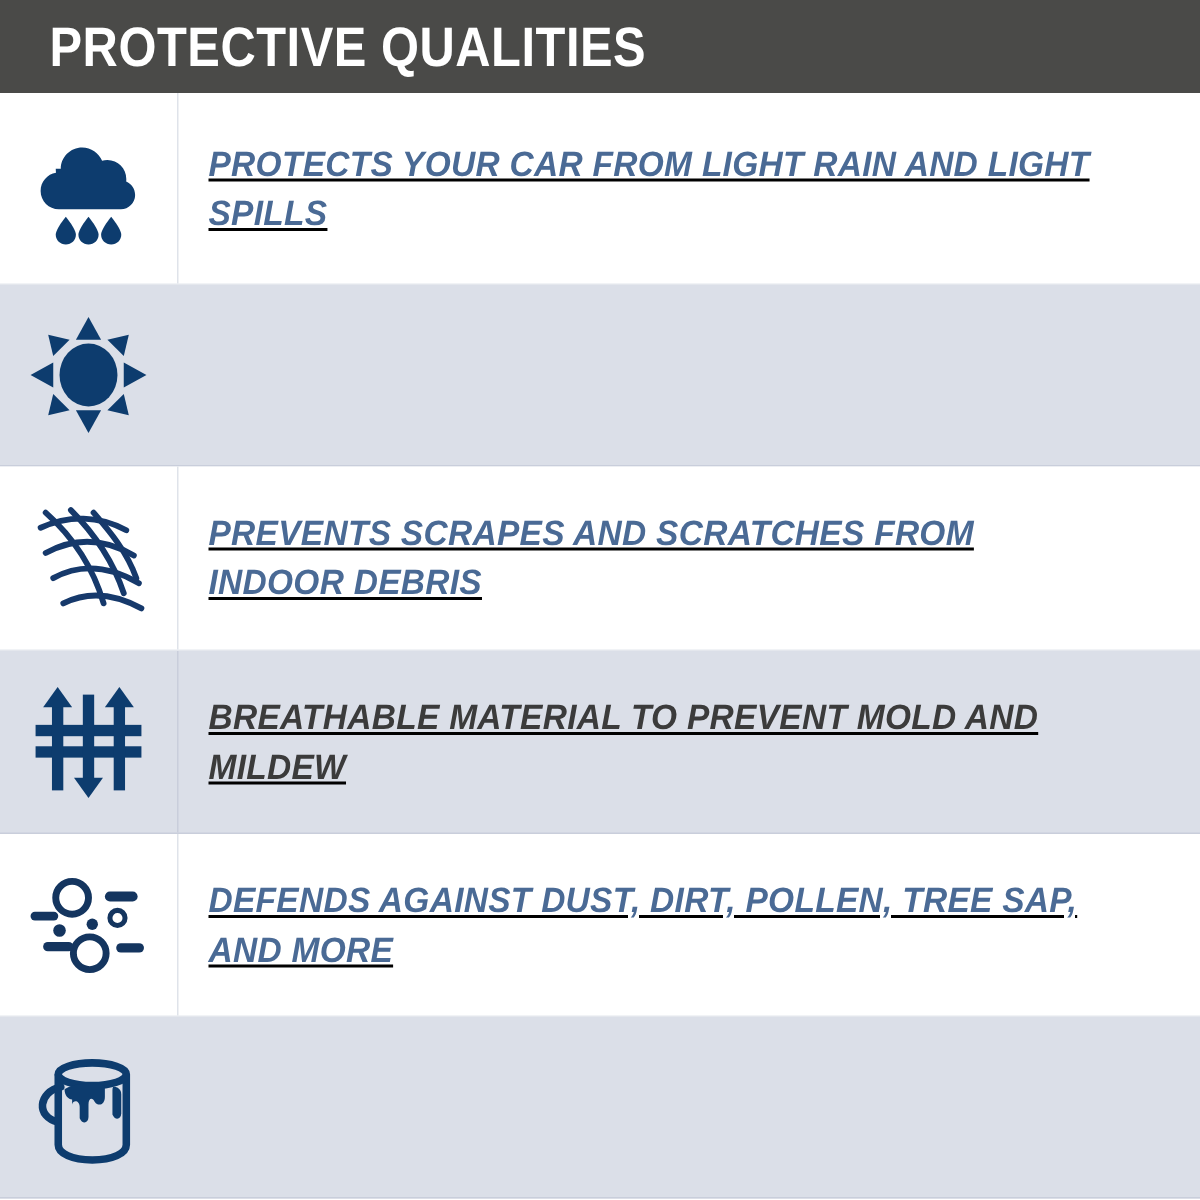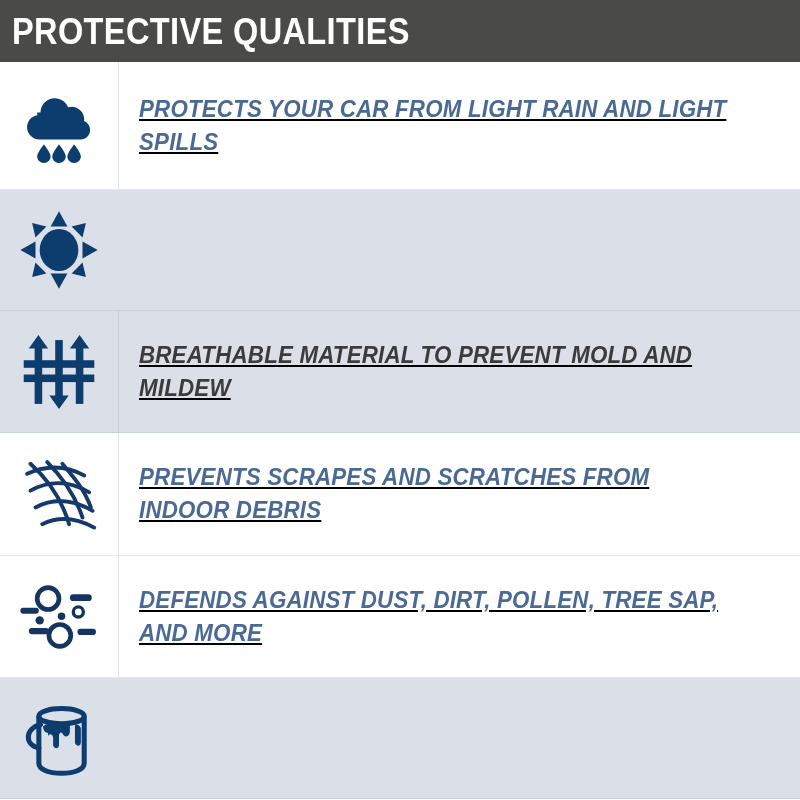--- a/index.html
+++ b/index.html
@@ -23,21 +23,21 @@
     box-sizing: border-box;
   }
 
   
   .header {
     height: 62px;
     flex: 0 0 62px;
     background: #4a4a48;
     display: flex;
     align-items: center;
-    padding-left: 12px;
+    padding-left: 33px;
     box-sizing: border-box;
   }
   .header-title {
     color: #ffffff;
     font-family: "Liberation Sans Narrow", "Liberation Sans", sans-serif;
     font-weight: bold;
     font-size: 37px;
     line-height: 37px;
     letter-spacing: 0.4px;
     transform: scaleX(0.88);
@@ -159,66 +159,66 @@
               <polygon points="18,18 35,22 22,35"></polygon>
               <polygon points="82,18 78,35 65,22"></polygon>
               <polygon points="18,82 22,65 35,78"></polygon>
               <polygon points="82,82 65,78 78,65"></polygon>
             </g>
           </svg>
         </div>
       </div>
     </div>
 
-    <div class="row r4 shade-dark text-gray">
-      <div class="icon-cell">
-        <div class="icon-box">
-          <svg viewBox="0 0 100 100" xmlns="http://www.w3.org/2000/svg">
-            <g fill="#0d3c6e">
-
-              <rect x="8" y="36" width="84" height="9"></rect>
-              <rect x="8" y="53" width="84" height="9"></rect>
-
-              <rect x="21" y="16" width="9" height="72"></rect>
-              <polygon points="25.5,6 37,22 14,22"></polygon>
-
-              <rect x="45.5" y="12" width="9" height="72"></rect>
-              <polygon points="50,94 61.5,78 38.5,78"></polygon>
-
-              <rect x="70" y="16" width="9" height="72"></rect>
-              <polygon points="74.5,6 86,22 63,22"></polygon>
-            </g>
-          </svg>
-        </div>
-      </div>
-      <div class="text-cell">
-        <div class="row-text">BREATHABLE MATERIAL TO PREVENT MOLD AND MILDEW</div>
-      </div>
-    </div>
-
     <div class="row r3 shade-light text-blue">
       <div class="icon-cell">
         <div class="icon-box">
           <svg viewBox="0 0 100 100" xmlns="http://www.w3.org/2000/svg">
             <g fill="none" stroke="#16396b" stroke-width="4.6" stroke-linecap="round">
 
               <path d="M16 14 C34 30 52 52 62 86"></path>
               <path d="M36 12 C52 28 68 48 78 78"></path>
               <path d="M54 14 C66 28 80 44 88 66"></path>
 
               <path d="M12 26 C34 16 58 16 80 28"></path>
               <path d="M16 46 C38 34 62 34 86 48"></path>
               <path d="M22 66 C44 54 66 56 90 70"></path>
               <path d="M30 86 C50 76 70 78 92 90"></path>
             </g>
           </svg>
         </div>
       </div>
       <div class="text-cell">
         <div class="row-text">PREVENTS SCRAPES AND SCRATCHES FROM INDOOR DEBRIS</div>
+      </div>
+    </div>
+
+    <div class="row r4 shade-dark text-gray">
+      <div class="icon-cell">
+        <div class="icon-box">
+          <svg viewBox="0 0 100 100" xmlns="http://www.w3.org/2000/svg">
+            <g fill="#0d3c6e">
+
+              <rect x="8" y="36" width="84" height="9"></rect>
+              <rect x="8" y="53" width="84" height="9"></rect>
+
+              <rect x="21" y="16" width="9" height="72"></rect>
+              <polygon points="25.5,6 37,22 14,22"></polygon>
+
+              <rect x="45.5" y="12" width="9" height="72"></rect>
+              <polygon points="50,94 61.5,78 38.5,78"></polygon>
+
+              <rect x="70" y="16" width="9" height="72"></rect>
+              <polygon points="74.5,6 86,22 63,22"></polygon>
+            </g>
+          </svg>
+        </div>
+      </div>
+      <div class="text-cell">
+        <div class="row-text">BREATHABLE MATERIAL TO PREVENT MOLD AND MILDEW</div>
       </div>
     </div>
 
     <div class="row r5 shade-light text-blue">
       <div class="icon-cell">
         <div class="icon-box">
           <svg viewBox="0 0 100 100" xmlns="http://www.w3.org/2000/svg">
             <g stroke="#14355f" fill="none">
               <circle cx="37" cy="28" r="13" stroke-width="5.5"></circle>
               <circle cx="51" cy="72" r="13" stroke-width="5.5"></circle>

